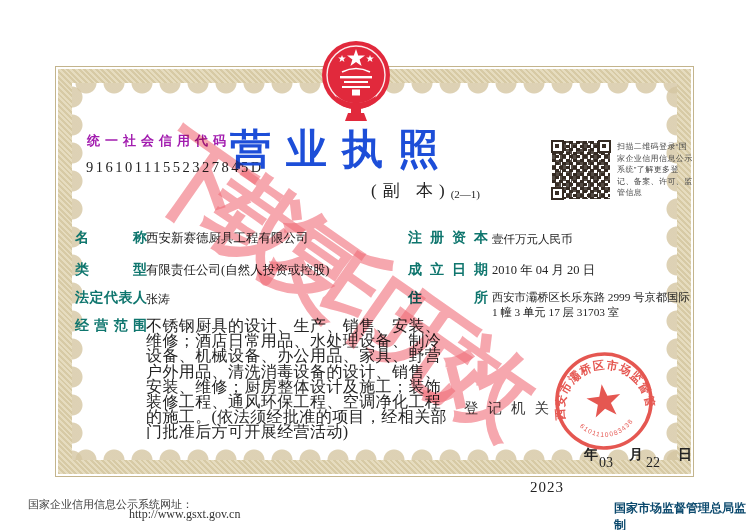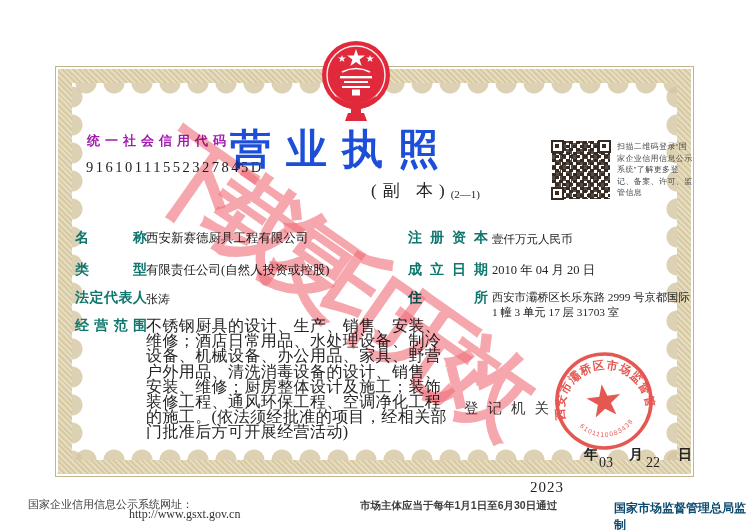--- a/index.html
+++ b/index.html
@@ -179,15 +179,14 @@
 <div class="date-part d-month">03</div>
 <div class="date-part d-mu">月</div>
 <div class="date-part d-day">22</div>
 <div class="date-part d-du">日</div>
 
 <div class="watermark">下载复印无效</div>
 
 <div class="foot ft-left-label">国家企业信用信息公示系统网址：</div>
 <div class="foot ft-left-url">http://www.gsxt.gov.cn</div>
 <div class="foot ft-mid">
-  <div>市场主体应当于每年1月1日至6月30日通过</div>
 </div>
 <div class="foot ft-right">国家市场监督管理总局监制</div>
 
 </body></html>

